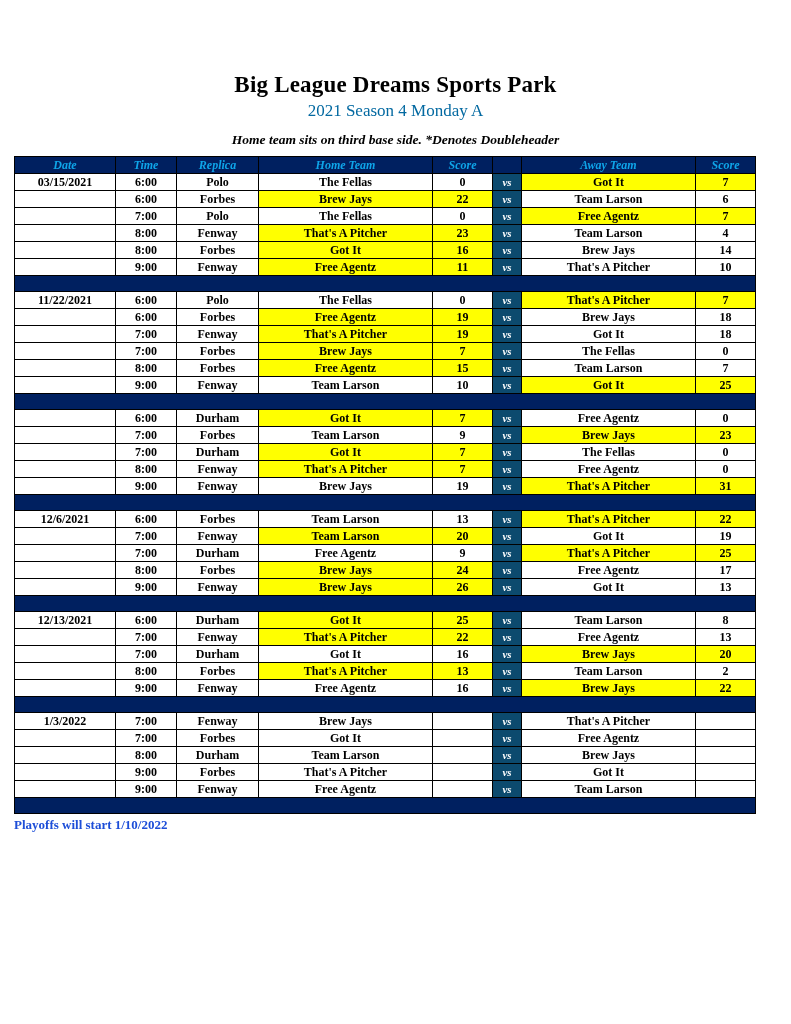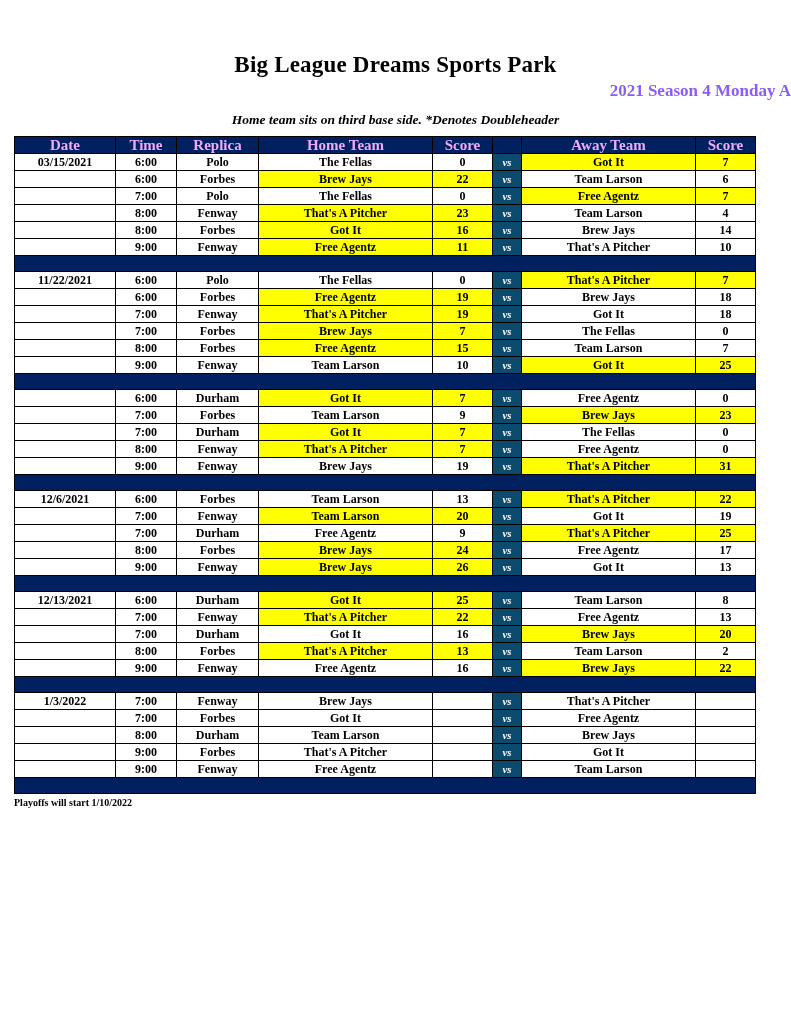--- a/index.html
+++ b/index.html
@@ -7,32 +7,32 @@
   .page {
     width: 791px;
     height: 1024px;
     margin: 0 auto;
     background: #ffffff;
     font-family: "Liberation Serif", serif;
     position: relative;
     overflow: hidden;
   }
   .title {
-    padding-top: 52px;
+    padding-top: 72px;
     text-align: center;
     font-size: 23px;
     font-weight: bold;
     color: #000000;
     letter-spacing: 0.2px;
   }
   .subtitle {
-    text-align: right;
+    text-align: center;
     font-size: 17px;
-    font-weight: bold;
-    color: #8b5cf6;
+    font-weight: normal;
+    color: #0369a1;
     margin-top: 3px;
   }
   .note {
     text-align: center;
     font-size: 13.5px;
     font-weight: bold;
     font-style: italic;
     color: #000000;
     margin-top: 11px;
   }
@@ -52,43 +52,44 @@
     vertical-align: middle;
     padding: 0 2px;
     white-space: nowrap;
     overflow: hidden;
     color: #000000;
     background: #ffffff;
     line-height: 16px;
   }
   table.schedule th {
     background: #002060;
-    color: #f0abfc;
+    color: #0ea5e9;
     border-color: #000000;
-    font-size: 15px;
+    font-size: 12px;
+    font-style: italic;
   }
   table.schedule td.vs {
     background: #0c4a6e;
     color: #ffffff;
     font-style: italic;
     font-size: 11px;
   }
   table.schedule td.win {
     background: #ffff00;
   }
   table.schedule td.sep {
     background: #002060;
     border-color: #000000;
     height: 16px;
   }
   .footer-note {
     margin: 3px 0 0 14px;
-    font-size: 10px;
+    font-size: 13px;
     font-weight: bold;
-    color: #000000;
+    color: #1d4ed8;
   }
 </style>
 </head>
 <body>
 
 <div class="page">
   <div class="title">Big League Dreams Sports Park</div>
   <div class="subtitle">2021 Season 4 Monday A</div>
   <div class="note">Home team sits on third base side.  *Denotes Doubleheader</div>
 

